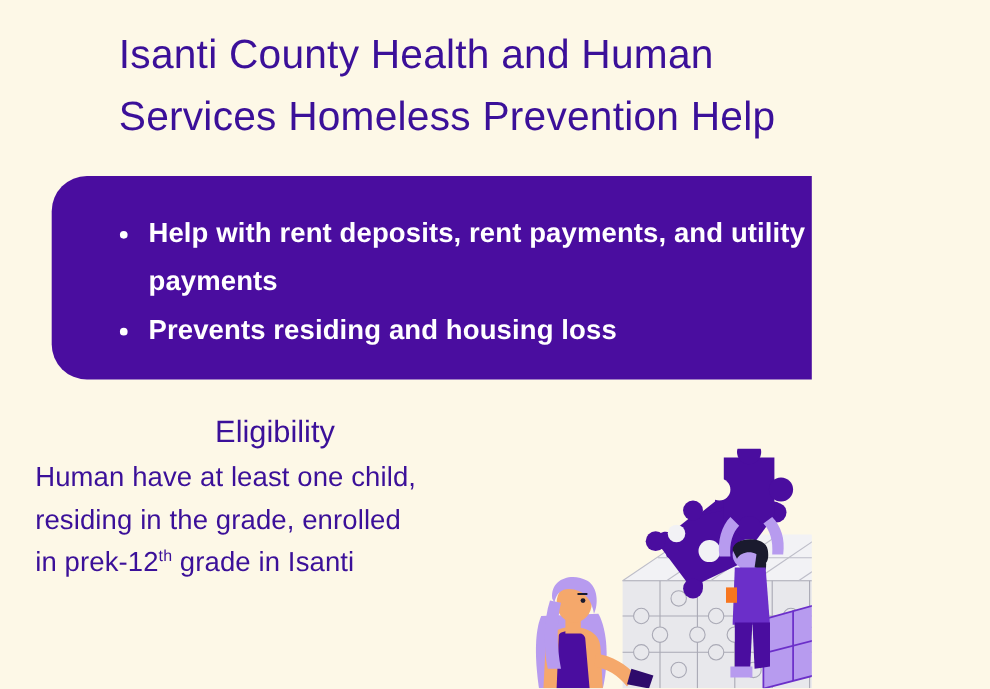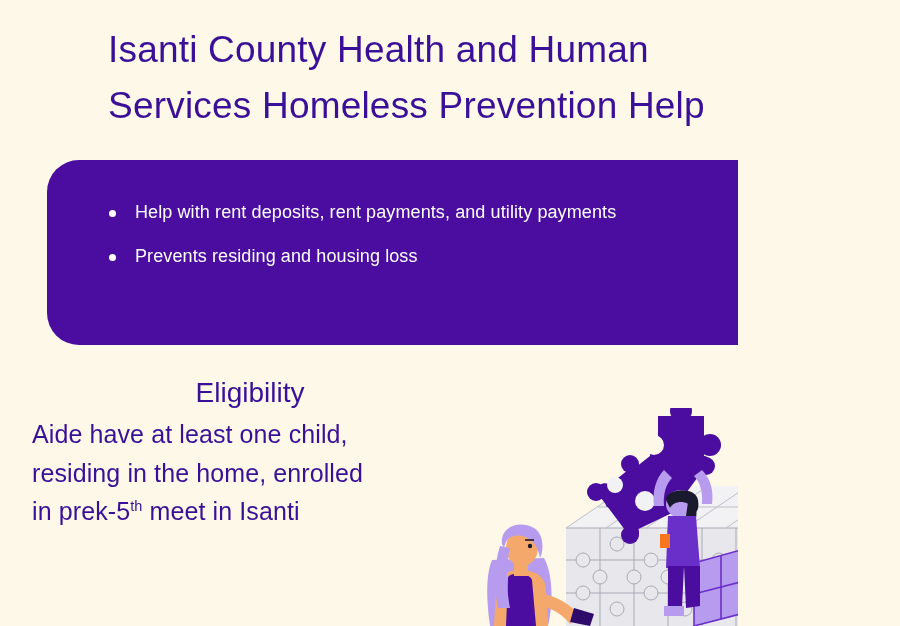--- a/index.html
+++ b/index.html
@@ -43,22 +43,22 @@
   }
   .callout-list {
     position:absolute;
     left:58px; top:30px;
     right:30px;
     list-style:none;
   }
   .callout-item {
     position:relative;
     color:#FFFFFF;
-    font-size:18px;
-    font-weight:400;
+    font-size:25px;
+    font-weight:700;
     line-height:44px;
     letter-spacing:0.1px;
     padding-left:30px;
   }
   .callout-item::before {
     content:"";
     position:absolute;
     left:4px; top:20px;
     width:7px; height:7px;
     border-radius:50%;
@@ -108,23 +108,23 @@
   <div class="callout">
     <ul class="callout-list">
       <li class="callout-item">Help with rent deposits, rent payments, and utility payments</li>
       <li class="callout-item">Prevents residing and housing loss</li>
     </ul>
   </div>
 
   <div class="elig-heading">Eligibility</div>
 
   <div class="elig-body">
-    <span class="ln">Aide have at least one child,</span>
-    <span class="ln">residing in the home, enrolled</span>
-    <span class="ln"><span>in prek-5</span><sup>th</sup><span> meet in Isanti</span></span>
+    <span class="ln">Human have at least one child,</span>
+    <span class="ln">residing in the grade, enrolled</span>
+    <span class="ln"><span>in prek-12</span><sup>th</sup><span> grade in Isanti</span></span>
   </div>
 
   <div class="illo">
     <svg viewBox="0 0 422 218" xmlns="http://www.w3.org/2000/svg">
       <defs>
         <g id="pz-knob"></g>
       </defs>
 
       <g>
 

